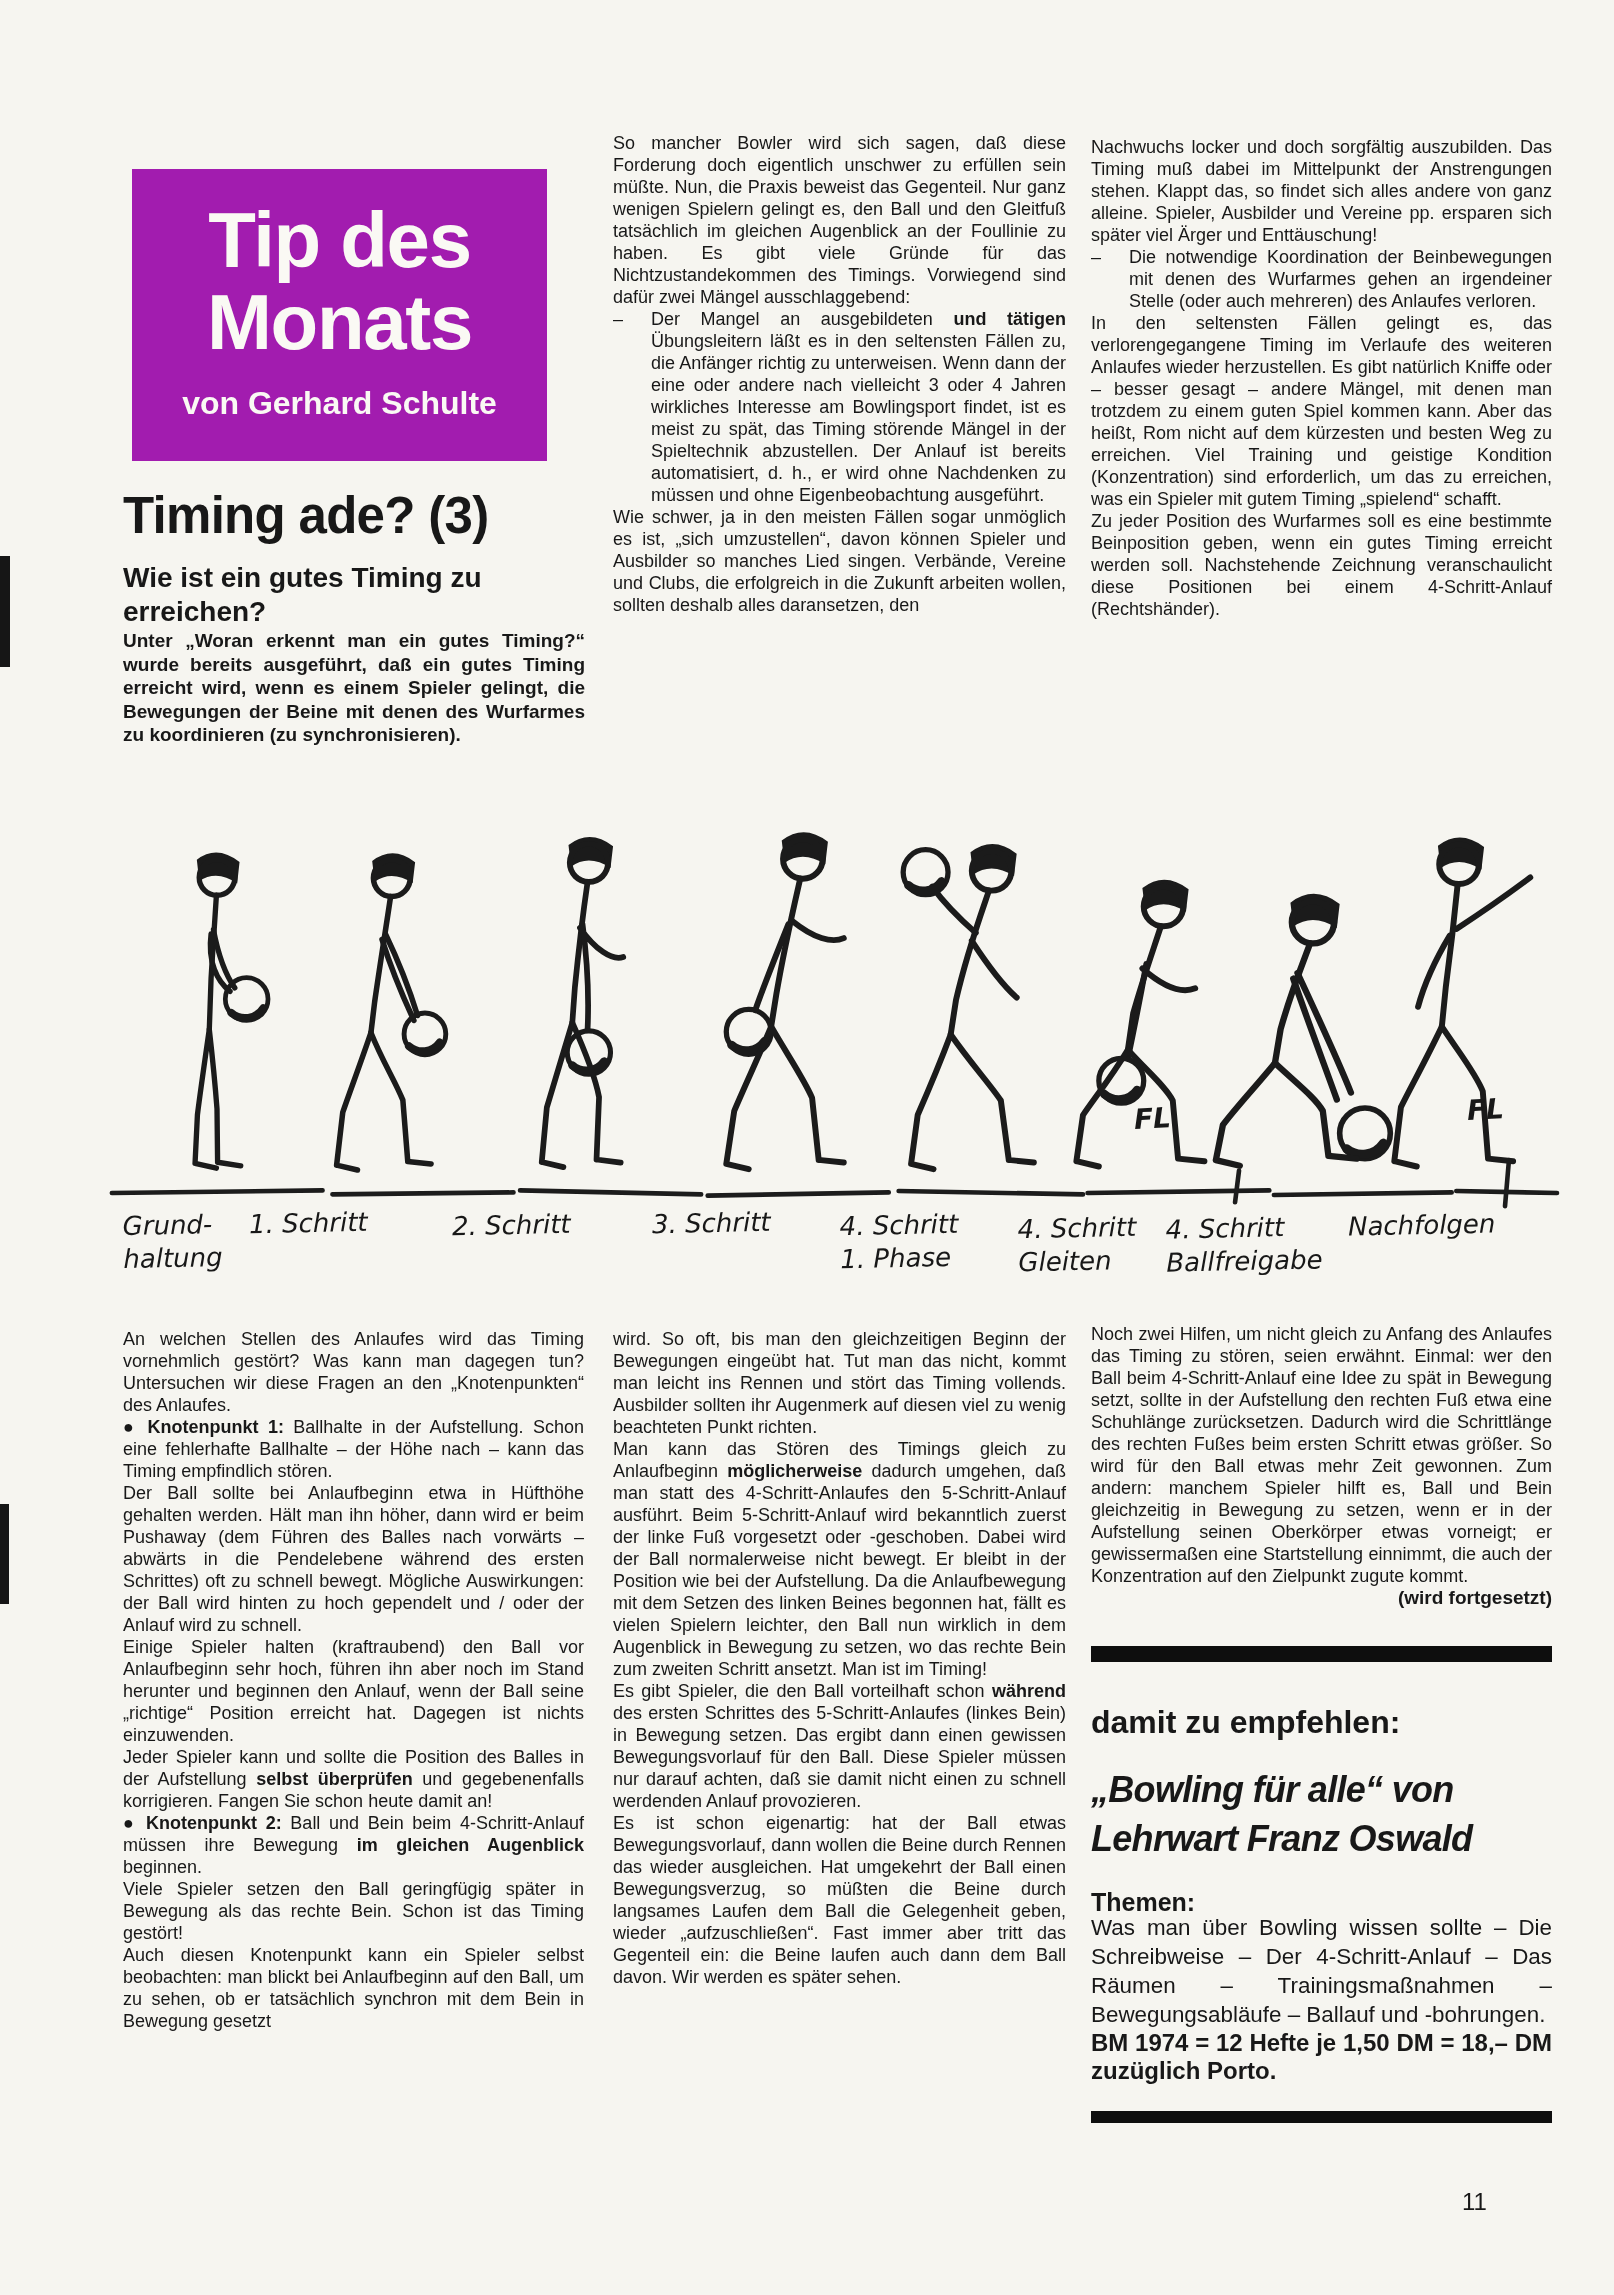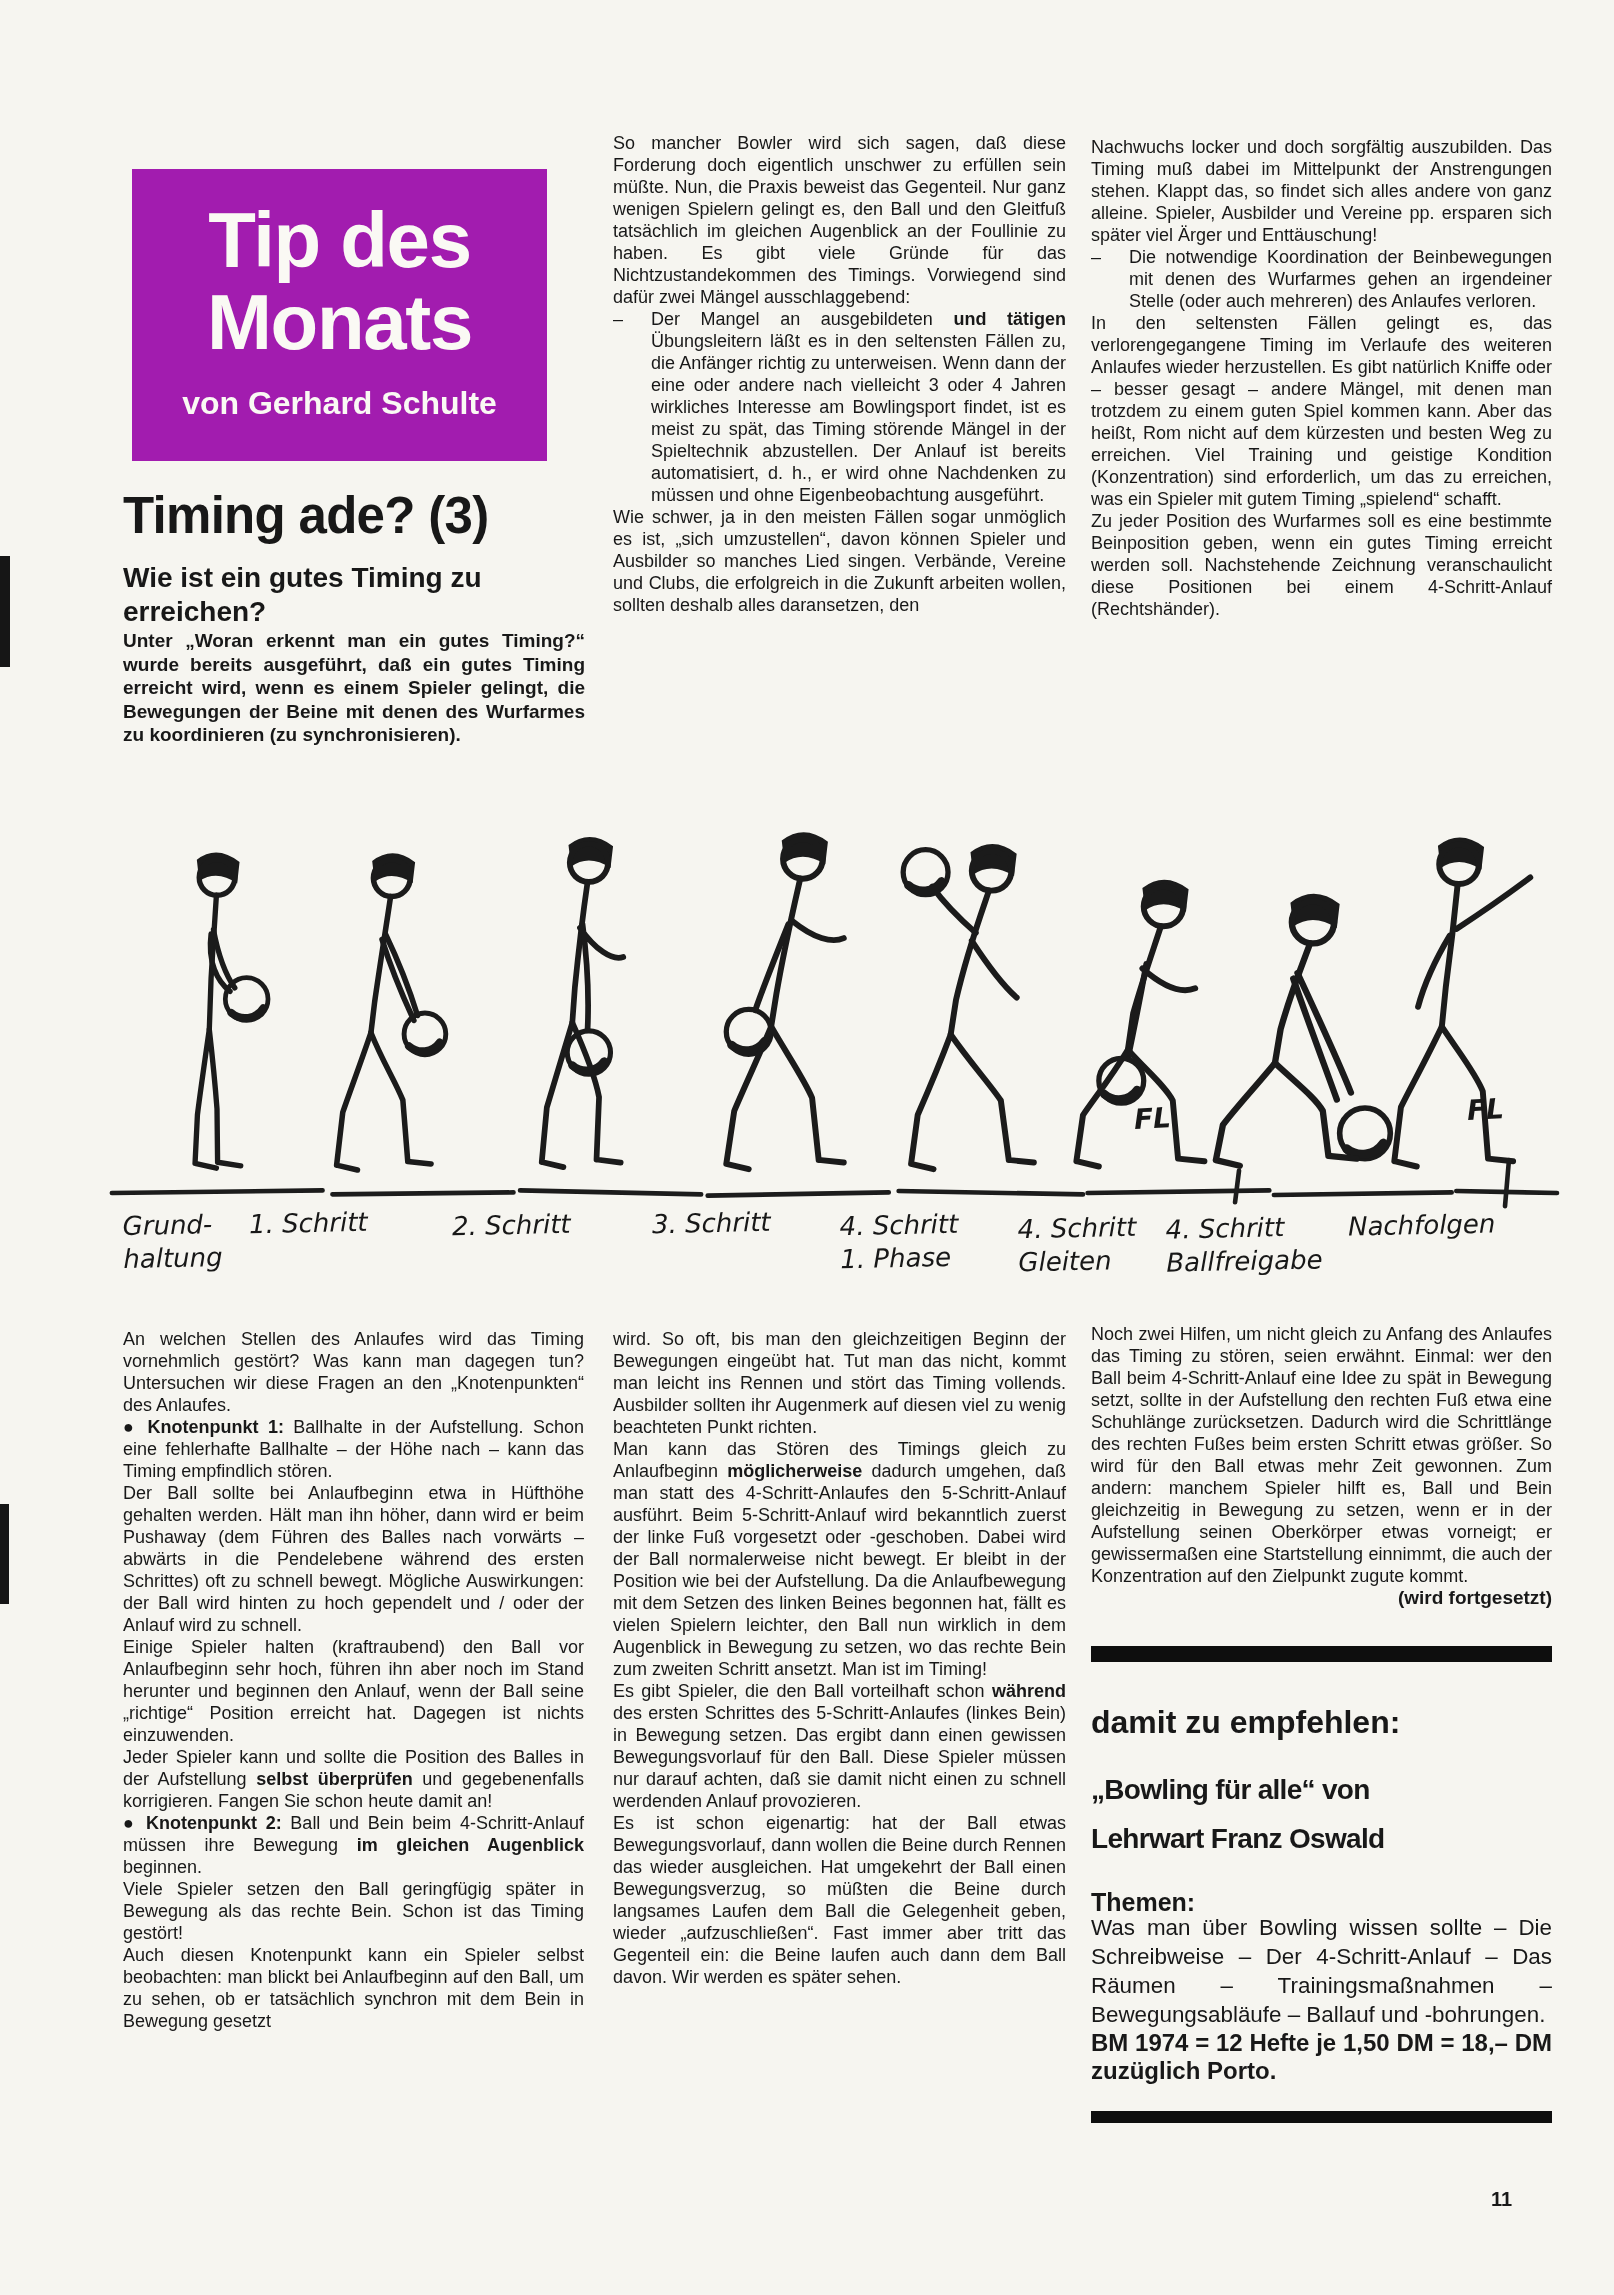--- a/index.html
+++ b/index.html
@@ -39,42 +39,42 @@
   .li { display:flex; }
   .li .dash { flex:0 0 38px; }
   .li .libody { flex:1; text-align:justify; }
   .ind { margin-left:38px; }
   .mt { margin-top:17px; }
 
   .fortg { text-align:right; font-weight:bold; font-size:19px; margin-top:5.3px; }
   .bar  { height:16px; background:#0e0e0e; margin-top:37px; }
   .bar2 { height:12px; background:#0e0e0e; margin-top:26px; }
   .rec { margin-top:41px; font-size:32px; font-weight:bold; line-height:38px; text-align:left; }
-  .adtitle { margin-top:24px; font-size:28px; font-weight:bold; line-height:49px; letter-spacing:-0.7px; text-align:left; }
+  .adtitle { margin-top:24px; font-size:36px; font-weight:bold; line-height:49px; letter-spacing:-0.7px; text-align:left;font-style:italic; }
   .themen { margin-top:28px; font-size:25px; font-weight:bold; text-align:left; }
   .adbody { margin-top:5.3px; font-size:22.4px; line-height:29px; }
   .price { margin-top:18.4px; font-size:24px; font-weight:bold; line-height:28px; }
 
   
   .figband { position:absolute; left:92px; top:798px; width:1475px; height:424px; }
   .fig { position:absolute; bottom:24px; }
   .fig .s { fill:none; stroke:#1b1b1b; stroke-width:9; stroke-linecap:round; stroke-linejoin:round; }
   .fig .h { fill:#1b1b1b; stroke:none; }
   .fig .bl { fill:none; stroke:#1b1b1b; stroke-width:8; }
   .fig .bs { fill:none; stroke:#1b1b1b; stroke-width:13; stroke-linecap:round; }
   .ground { position:absolute; left:0; top:0; width:100%; height:100%; }
   .g { stroke:#1c1c1c; stroke-width:7; fill:none; stroke-linecap:round; }
   .fl { position:absolute; font-family:"DejaVu Sans", sans-serif; font-style:italic; font-weight:bold; font-size:28px; transform:rotate(-3deg); }
   .fl1 { left:1042px; top:304px; }
   .fl2 { left:1375px; top:295px; }
 
   .cap { position:absolute; font-family:"DejaVu Sans", sans-serif; font-style:italic;
          font-size:26px; line-height:33px; transform:rotate(-1.2deg); white-space:nowrap; }
 
-  .pagenum { position:absolute; left:1462px; top:2188px; width:79px; text-align:center; font-size:20px;font-weight:bold; }
+  .pagenum { position:absolute; left:1462px; top:2188px; width:79px; text-align:left; font-size:24px; }
 </style>
 </head>
 <body>
 
 <div class="page">
 
   <div class="edge-mark e1"></div>
   <div class="edge-mark e2"></div>
 
   <div class="masthead">

